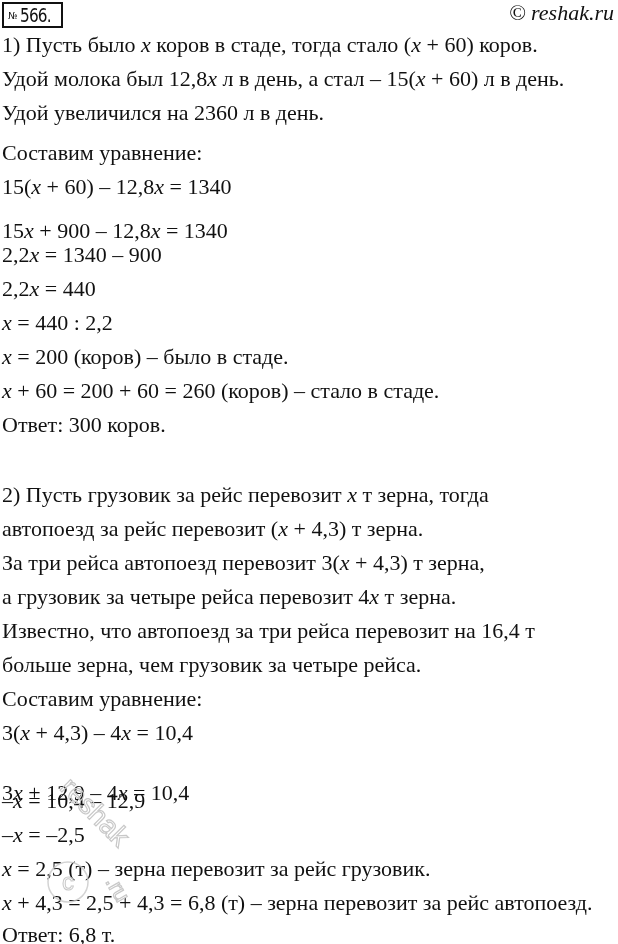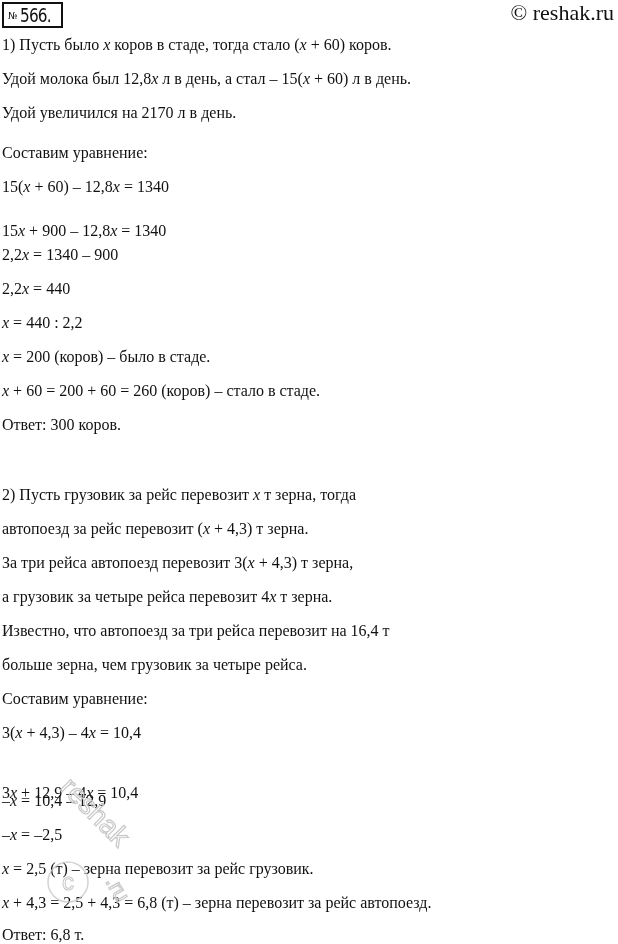--- a/index.html
+++ b/index.html
@@ -13,25 +13,25 @@
     position: absolute; left: 2px; top: 2px; height: 26px;
     border: 2px solid #111; padding: 0 5px 0 4px;
     display: flex; align-items: center; box-sizing: border-box;
     font-family: "DejaVu Sans", "Liberation Sans", sans-serif;
     font-stretch: condensed;
   }
   .num-sign { font-size: 10px; margin-right: 3px; letter-spacing: -0.5px; }
   .num-val { font-size: 20px; letter-spacing: -1px; transform: scaleX(0.85); transform-origin: left center; display:inline-block; }
   .copyright {
     position: absolute; right: 4px; top: 0px;
-    font-size: 22px; line-height: 26px;
+    font-size: 22px; line-height: 26px; font-style: italic;
   }
   .line {
     position: absolute; left: 2px; white-space: nowrap;
-    font-size: 16px; line-height: 26px;
+    font-size: 22px; line-height: 26px;
   }
   .line i { font-style: italic; }
   .watermark {
     position: absolute; left: 40px; top: 770px; width: 110px; height: 160px;
     pointer-events: none;
   }
 </style>
 </head>
 <body>
 
@@ -39,21 +39,21 @@
   <div class="num-box">
     <span class="num-sign">№</span>
     <span class="num-val">566.</span>
   </div>
   <div class="copyright">© reshak.ru</div>
 </div>
 
 <div>
   <div class="line" style="top:32px">1) Пусть было <i>x</i> коров в стаде, тогда стало (<i>x</i> + 60) коров.</div>
   <div class="line" style="top:66px">Удой молока был 12,8<i>x</i> л в день, а стал – 15(<i>x</i> + 60) л в день.</div>
-  <div class="line" style="top:100px">Удой увеличился на 2170 л в день.</div>
+  <div class="line" style="top:100px">Удой увеличился на 2360 л в день.</div>
   <div class="line" style="top:140px">Составим уравнение:</div>
   <div class="line" style="top:174px">15(<i>x</i> + 60) – 12,8<i>x</i> = 1340</div>
   <div class="line" style="top:218px">15<i>x</i> + 900 – 12,8<i>x</i> = 1340</div>
   <div class="line" style="top:242px">2,2<i>x</i> = 1340 – 900</div>
   <div class="line" style="top:276px">2,2<i>x</i> = 440</div>
   <div class="line" style="top:310px"><i>x</i> = 440 : 2,2</div>
   <div class="line" style="top:344px"><i>x</i> = 200 (коров) – было в стаде.</div>
   <div class="line" style="top:378px"><i>x</i> + 60 = 200 + 60 = 260 (коров) – стало в стаде.</div>
   <div class="line" style="top:412px">Ответ: 300 коров.</div>
 </div>

